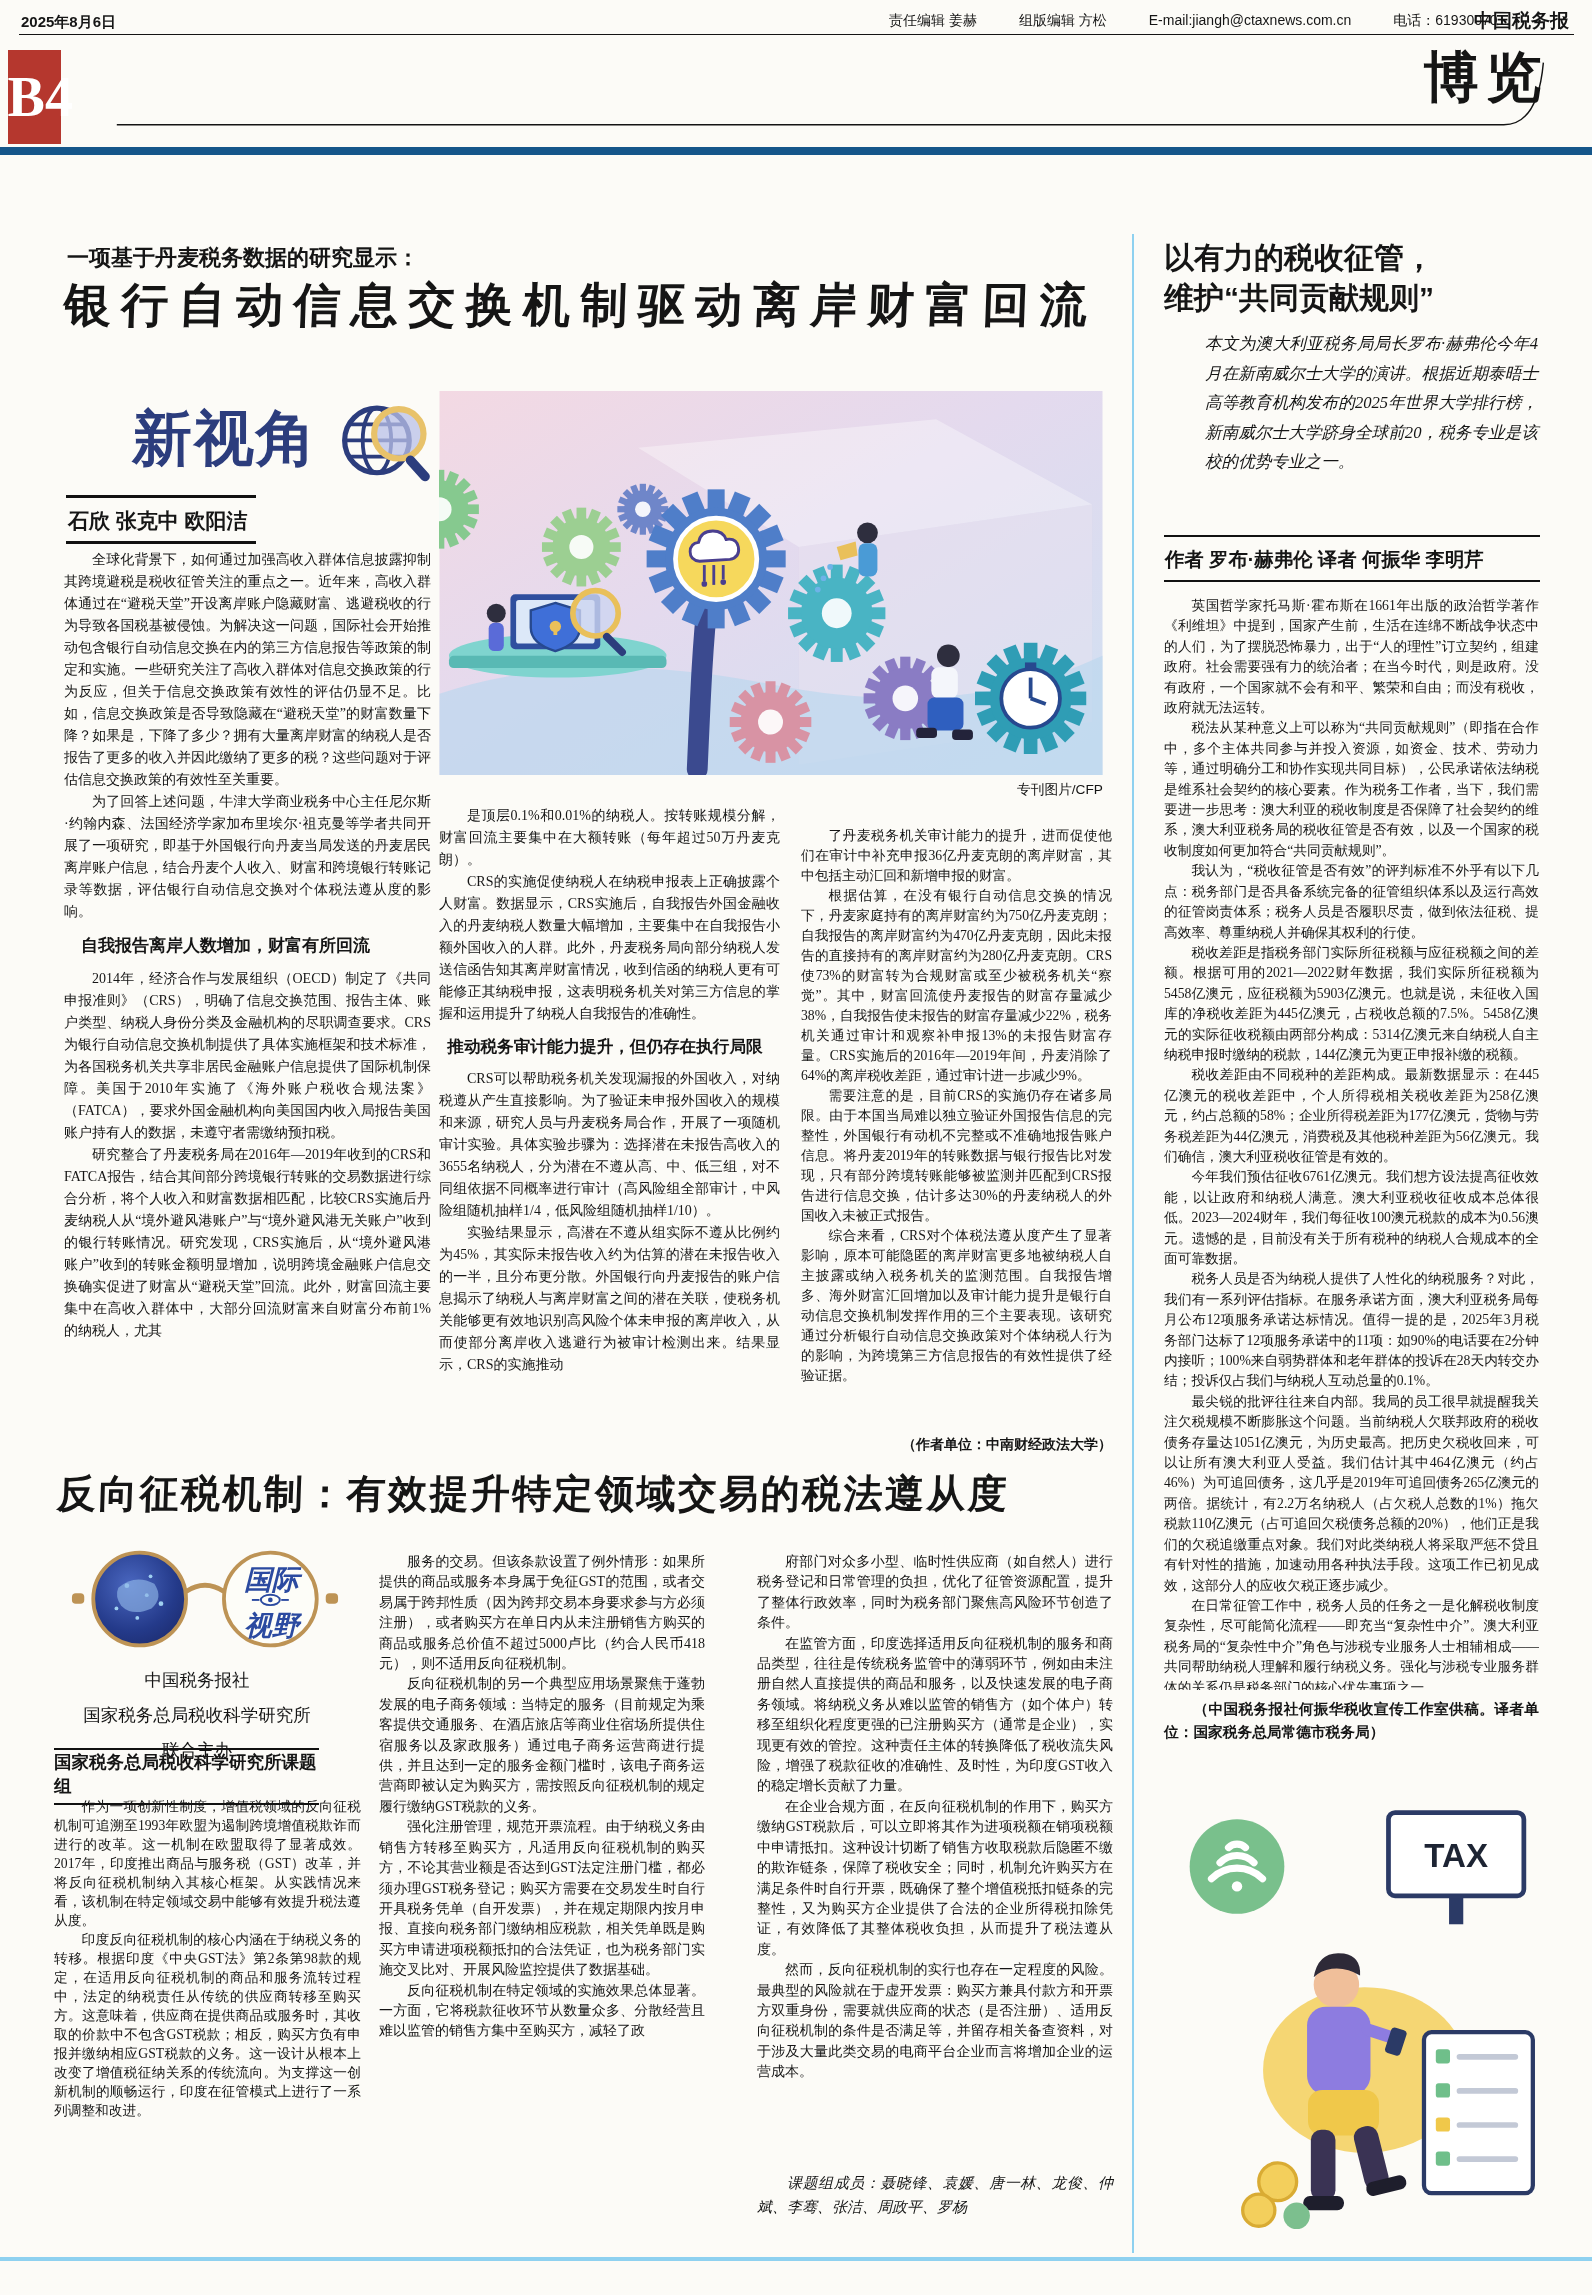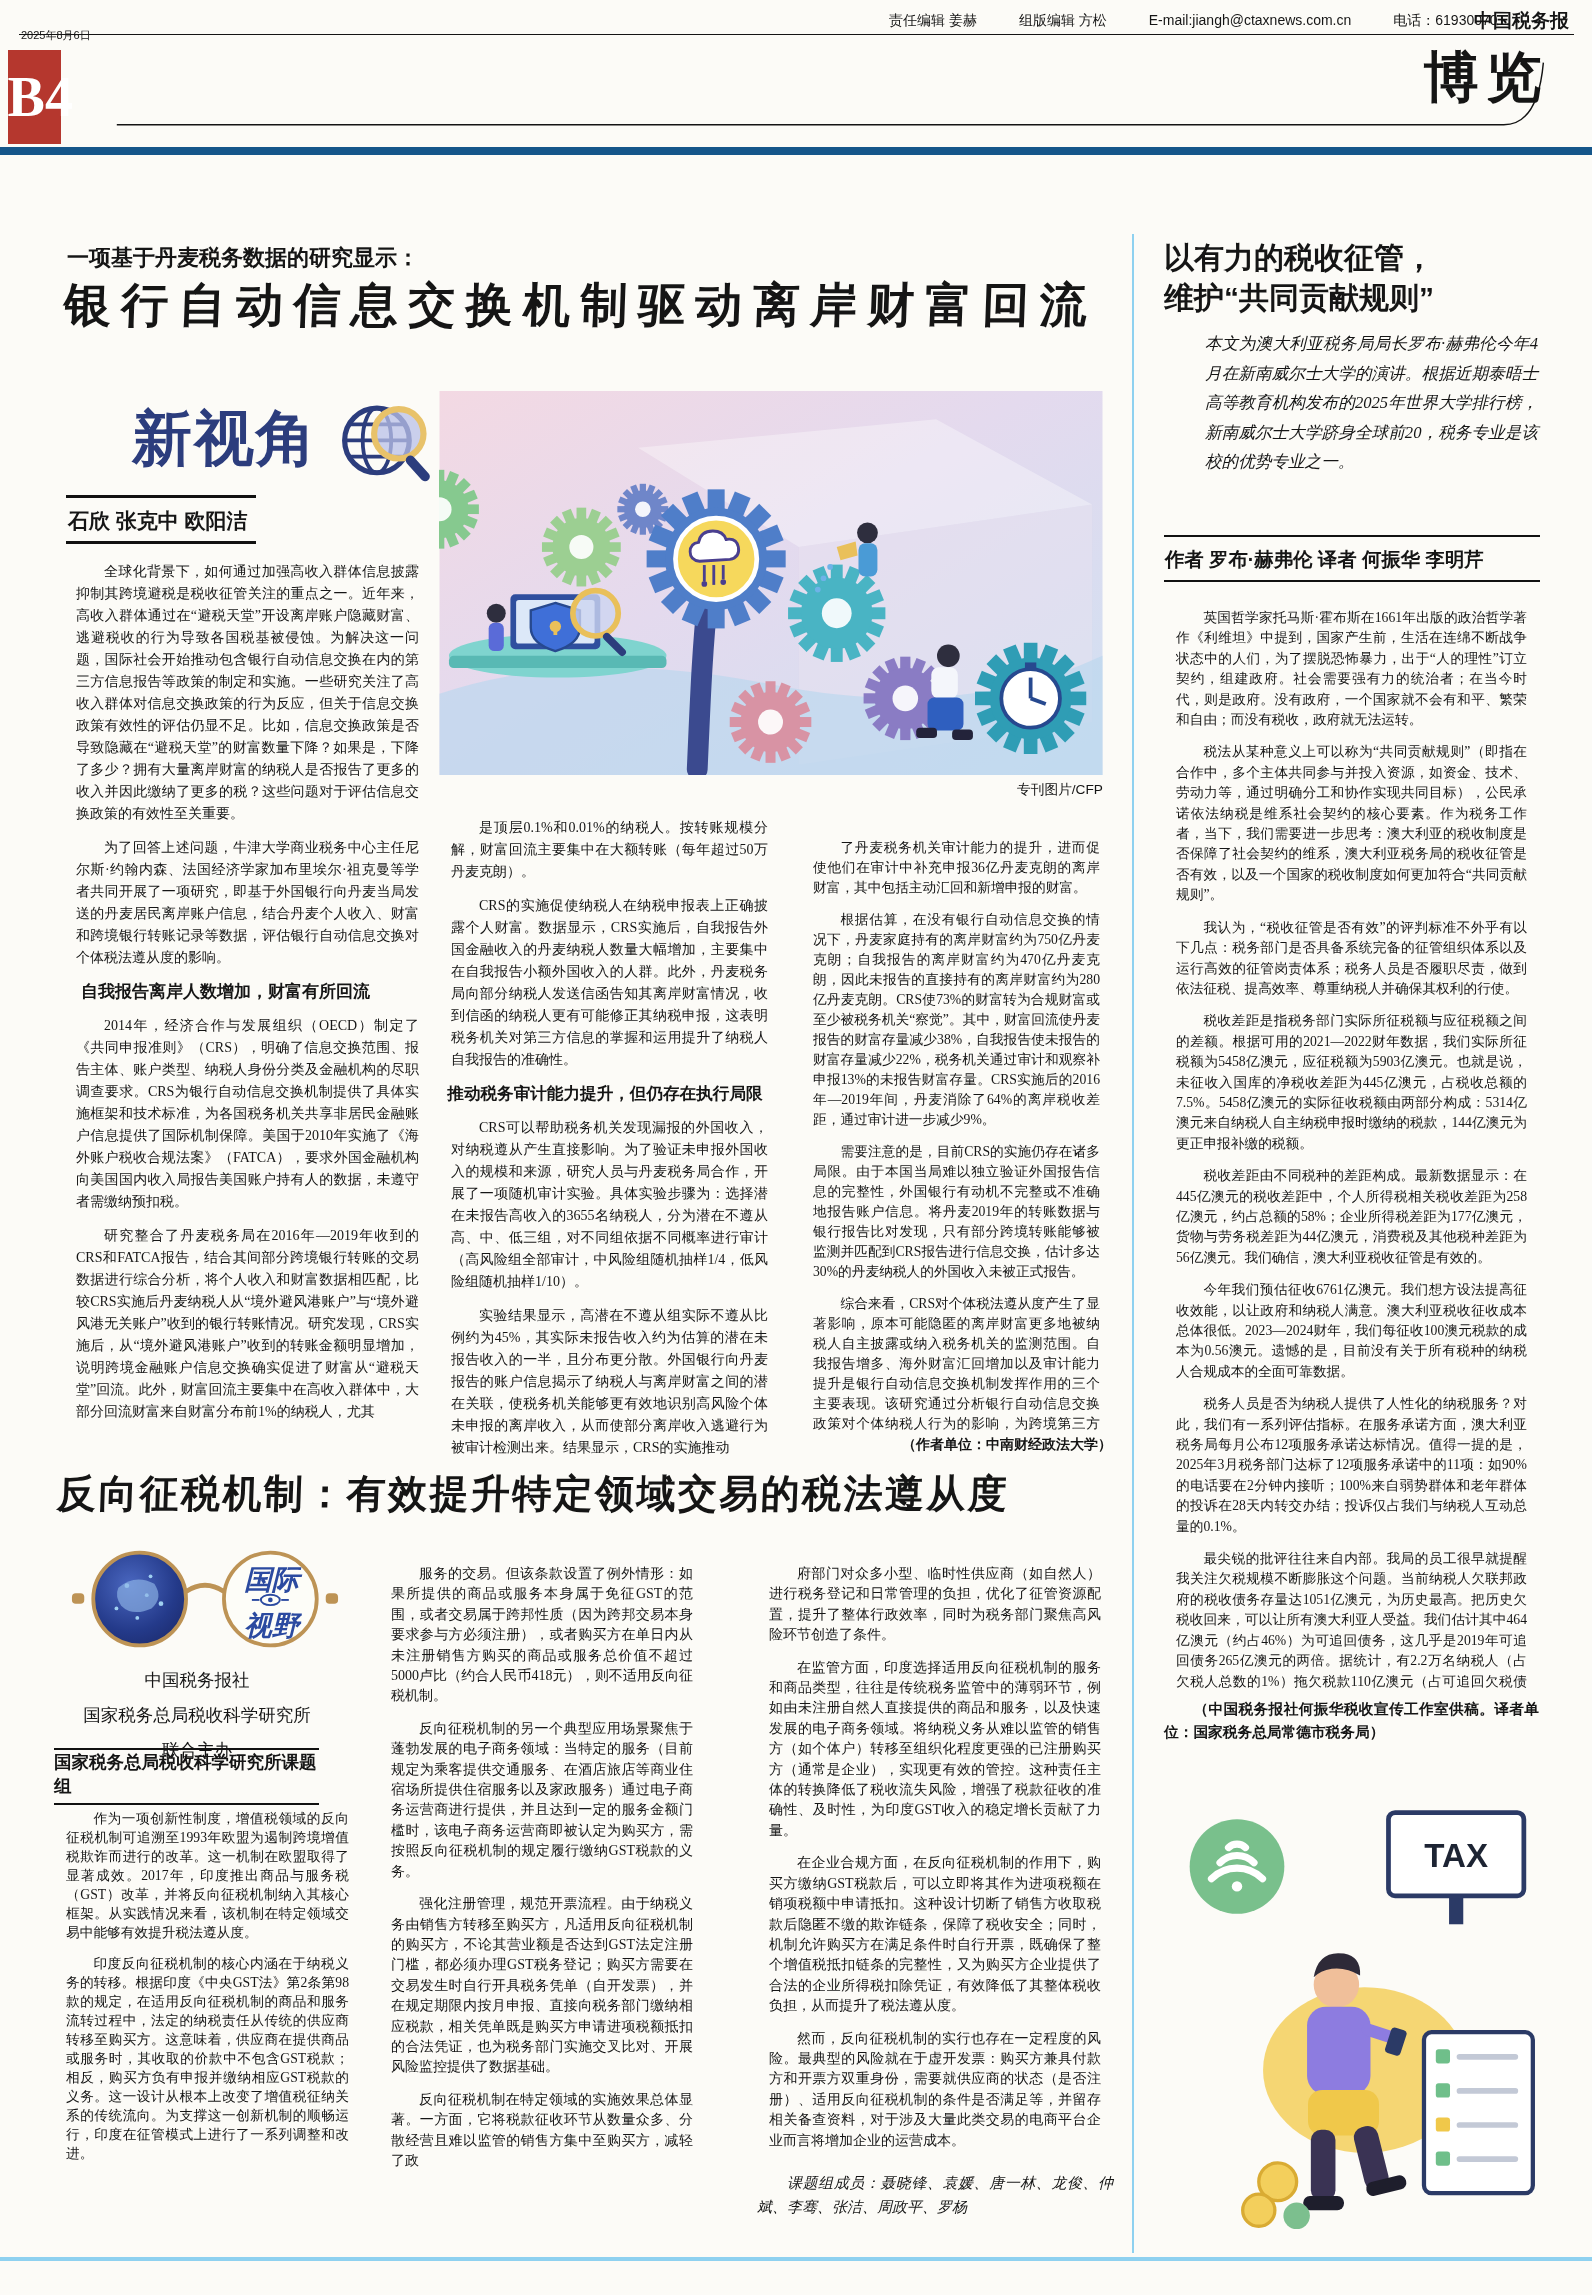--- a/index.html
+++ b/index.html
@@ -1,33 +1,33 @@
 <!DOCTYPE html>
 <html lang="zh" style="font-size:7.6px"><head>
 <meta charset="utf-8">
 <style>
   html,body{margin:0;padding:0;background:#e8e6e0;}
   #page{position:relative;width:1593px;height:2295px;background:#fcfbf7;overflow:hidden;
         font-family:"Liberation Serif","DejaVu Serif",serif;color:#151515;}
   .abs{position:absolute;}
   
-  .hdr-date{left:21px;top:28px;font-size:11px;font-family:"Liberation Sans",sans-serif;font-weight:normal;}
+  .hdr-date{left:21px;top:13px;font-size:15px;font-family:"Liberation Sans",sans-serif;font-weight:bold;}
   .hdr-meta{left:889px;top:12.3px;display:flex;gap:42px;font-size:14px;font-family:"Liberation Sans",sans-serif;}
   .hdr-paper{right:24px;top:7.6px;font-size:19px;font-weight:bold;font-family:"Liberation Sans",sans-serif;}
   .hdr-rule{left:19px;right:19px;top:34px;border-top:1.4px solid #141414;}
   
   .b4-box{left:7.6px;top:50px;width:53px;height:94px;background:#b5372e;color:#fff;
           font-size:56px;font-weight:bold;text-align:center;line-height:94px;font-family:"Liberation Serif",serif;}
   .bolan{right:44px;top:41px;font-size:55px;font-weight:bold;letter-spacing:7.6px;font-family:"Liberation Serif",serif;}
   .blue-bar{left:0;right:0;top:147px;height:8px;background:#15568a;}
   .divider-v{left:1132px;top:234px;height:2019px;width:1.9px;background:#8ed1f0;}
   .bottom-rule{left:0;right:0;top:2257px;height:4.3px;background:#8ed1f0;}
   
   .col{overflow:hidden;text-align:justify;}
-  .col p{margin:12px;text-indent:2em;}
+  .col p{margin:0;text-indent:2em;}
   .subhead{font-family:"Liberation Sans",sans-serif;font-weight:bold;margin:8.5px 0 6.6px 0;}
   
   .kicker{left:67px;top:243px;font-size:22px;font-weight:bold;font-family:"Liberation Sans",sans-serif;}
   .main-head{left:64px;top:274px;font-size:47px;font-weight:bold;letter-spacing:10.4px;white-space:nowrap;
              font-family:"Liberation Serif",serif;transform:skewX(-2deg);}
   .nv-logo{left:132px;top:392px;display:flex;align-items:center;gap:20px;}
   .nv-text{font-size:60px;font-weight:900;color:#2c3d7d;font-family:"Liberation Sans",sans-serif;letter-spacing:1.9px;}
   .author-box{left:66px;top:495px;width:188px;border-top:3.3px solid #111;border-bottom:3.3px solid #111;
               padding:8.5px 0 6.6px 1.9px;font-size:21px;font-weight:bold;font-family:"Liberation Sans",sans-serif;}
   .l-col1{left:64px;top:549px;width:367px;height:914px;font-size:14px;line-height:22px;}

